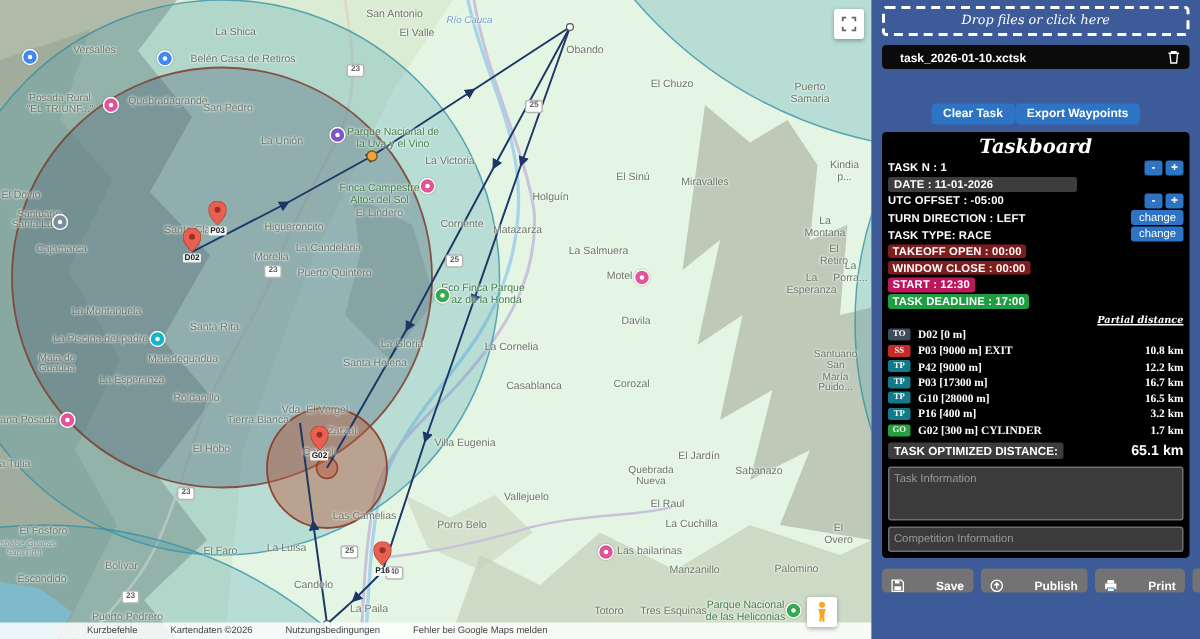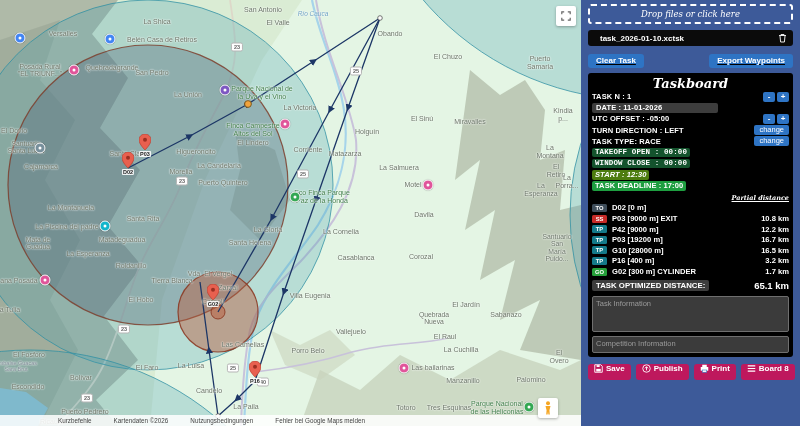--- a/index.html
+++ b/index.html
@@ -30,54 +30,54 @@
   #attribution span{font-size:6.3px;color:#444;white-space:nowrap;}
 
   
   #panel{position:absolute;left:581px;top:0;width:219px;height:426px;background:#3d5a99;
     box-sizing:border-box;padding:4px 7px;}
   #dropzone{border:2px dashed #fff;border-radius:3px;height:16px;line-height:16px;text-align:center;
     color:#fff;font-family:"DejaVu Serif",serif;font-style:italic;font-size:8.5px;cursor:pointer;}
   #filebar{margin-top:6px;background:#0b0b0b;border-radius:3px;height:16px;display:flex;align-items:center;
     padding:0 6px 0 12px;cursor:pointer;}
   #filebar .fname{color:#fff;font-size:8px;font-weight:bold;flex:1;}
-  #btnrow{margin-top:8px;display:flex;justify-content:space-between;text-decoration:underline;}
+  #btnrow{margin-top:23px;display:flex;justify-content:center;}
   .bluebtn{background:#2e74c4;color:#fff;border:none;border-radius:3px;font-size:8px;font-weight:bold;
     height:14px;line-height:14px;padding:0 8px;cursor:pointer;font-family:"Liberation Sans",sans-serif;}
   #board{margin-top:5px;background:#000;border-radius:3px;padding:3px 4px 4px;}
   #boardtitle{color:#fff;text-align:center;font-family:"DejaVu Serif",serif;font-style:italic;
     font-weight:bold;font-size:13px;line-height:15px;}
   .frow{display:flex;align-items:center;height:11.2px;}
   .frow .lab{color:#fff;font-size:7.5px;font-weight:bold;letter-spacing:.1px;}
   .frow .lab.pill-gray{background:#3d3d3d;border-radius:2px;padding:0 4px;min-width:118px;line-height:9.5px;}
-  .frow .lab.pill-blue{background:#14532d;border-radius:2px;padding:0 3px;line-height:9.5px;font-family:Liberation Mono, monospace;}
-  .frow .lab.pill-red{background:#4d7c0f;border-radius:2px;padding:0 3px;line-height:9.5px;font-style:italic;}
+  .frow .lab.pill-blue{background:#7f1d1d;border-radius:2px;padding:0 3px;line-height:9.5px;}
+  .frow .lab.pill-red{background:#be185d;border-radius:2px;padding:0 3px;line-height:9.5px;}
   .frow .lab.pill-green{background:#1e9e40;border-radius:2px;padding:0 3px;line-height:9.5px;}
   .frow .sp{flex:1;}
   .pm{width:12px;height:10px;background:#2e74c4;color:#fff;border:none;border-radius:2px;font-size:8px;
     line-height:9px;font-weight:bold;margin-left:2px;cursor:pointer;padding:0;}
   .chg{height:10px;background:#2e74c4;color:#fff;border:none;border-radius:2px;font-size:7.5px;
     line-height:10px;padding:0 5px;cursor:pointer;font-family:"Liberation Sans",sans-serif;}
   #partialhdr{color:#fff;font-size:6.5px;font-style:italic;font-weight:bold;text-align:right;
     text-decoration:underline;height:9px;margin-top:2px;font-family:"DejaVu Serif",serif;}
-  .wprow{display:flex;align-items:center;height:10.6px;cursor:pointer;}
+  .wprow{display:flex;align-items:center;height:10.6px;cursor:pointer;font-family:Liberation Serif, serif;}
   .wpbadge{width:15px;height:8px;border-radius:1.5px;color:#fff;font-size:5.8px;font-weight:bold;
     text-align:center;line-height:8px;margin-right:5px;flex:none;}
   .wpname{color:#fff;font-size:7.6px;font-weight:bold;flex:1;}
   .wpdist{color:#fff;font-size:7.6px;font-weight:bold;}
   #optrow{display:flex;align-items:center;margin-top:3px;height:12px;}
   #optrow .lab{background:#3d3d3d;color:#fff;font-size:7.8px;font-weight:bold;border-radius:2px;
     padding:1px 4px;}
   #optrow .val{flex:1;text-align:right;color:#fff;font-size:9.5px;font-weight:bold;}
   textarea{display:block;width:100%;box-sizing:border-box;background:#3b3b3b;border:1px solid #6f6f6f;
     border-radius:2px;color:#ddd;font-size:7.5px;font-family:"Liberation Sans",sans-serif;
     padding:2px 3px;margin-top:4px;resize:none;}
   textarea::placeholder{color:#9a9a9a;}
   #actions{margin-top:7px;display:flex;gap:5px;}
-  .actbtn{display:flex;align-items:flex-start;gap:3px;background:#be185d;color:#fff;border:none;border-radius:3px;
+  .actbtn{display:flex;align-items:flex-end;gap:21px;background:#737373;color:#fff;border:none;border-radius:3px;
     font-size:8px;font-weight:bold;height:16px;padding:0 6px;cursor:pointer;font-family:"Liberation Sans",sans-serif;white-space:nowrap;}
   .actbtn svg{flex:none;}
 </style>
 </head>
 <body>
 
 <div id="app">
 
   <div id="map">
     <svg id="terrain" width="581" height="426">
@@ -373,21 +373,21 @@
             <div class="wpname">P03 [9000 m] EXIT</div>
             <div class="wpdist">10.8 km</div>
           </div>
           <div class="wprow">
             <div class="wpbadge" style="background: rgb(20, 122, 138);">TP</div>
             <div class="wpname">P42 [9000 m]</div>
             <div class="wpdist">12.2 km</div>
           </div>
           <div class="wprow">
             <div class="wpbadge" style="background: rgb(20, 122, 138);">TP</div>
-            <div class="wpname">P03 [19200 m]</div>
+            <div class="wpname">P03 [17300 m]</div>
             <div class="wpdist">16.7 km</div>
           </div>
           <div class="wprow">
             <div class="wpbadge" style="background: rgb(20, 122, 138);">TP</div>
             <div class="wpname">G10 [28000 m]</div>
             <div class="wpdist">16.5 km</div>
           </div>
           <div class="wprow">
             <div class="wpbadge" style="background: rgb(20, 122, 138);">TP</div>
             <div class="wpname">P16 [400 m]</div>

